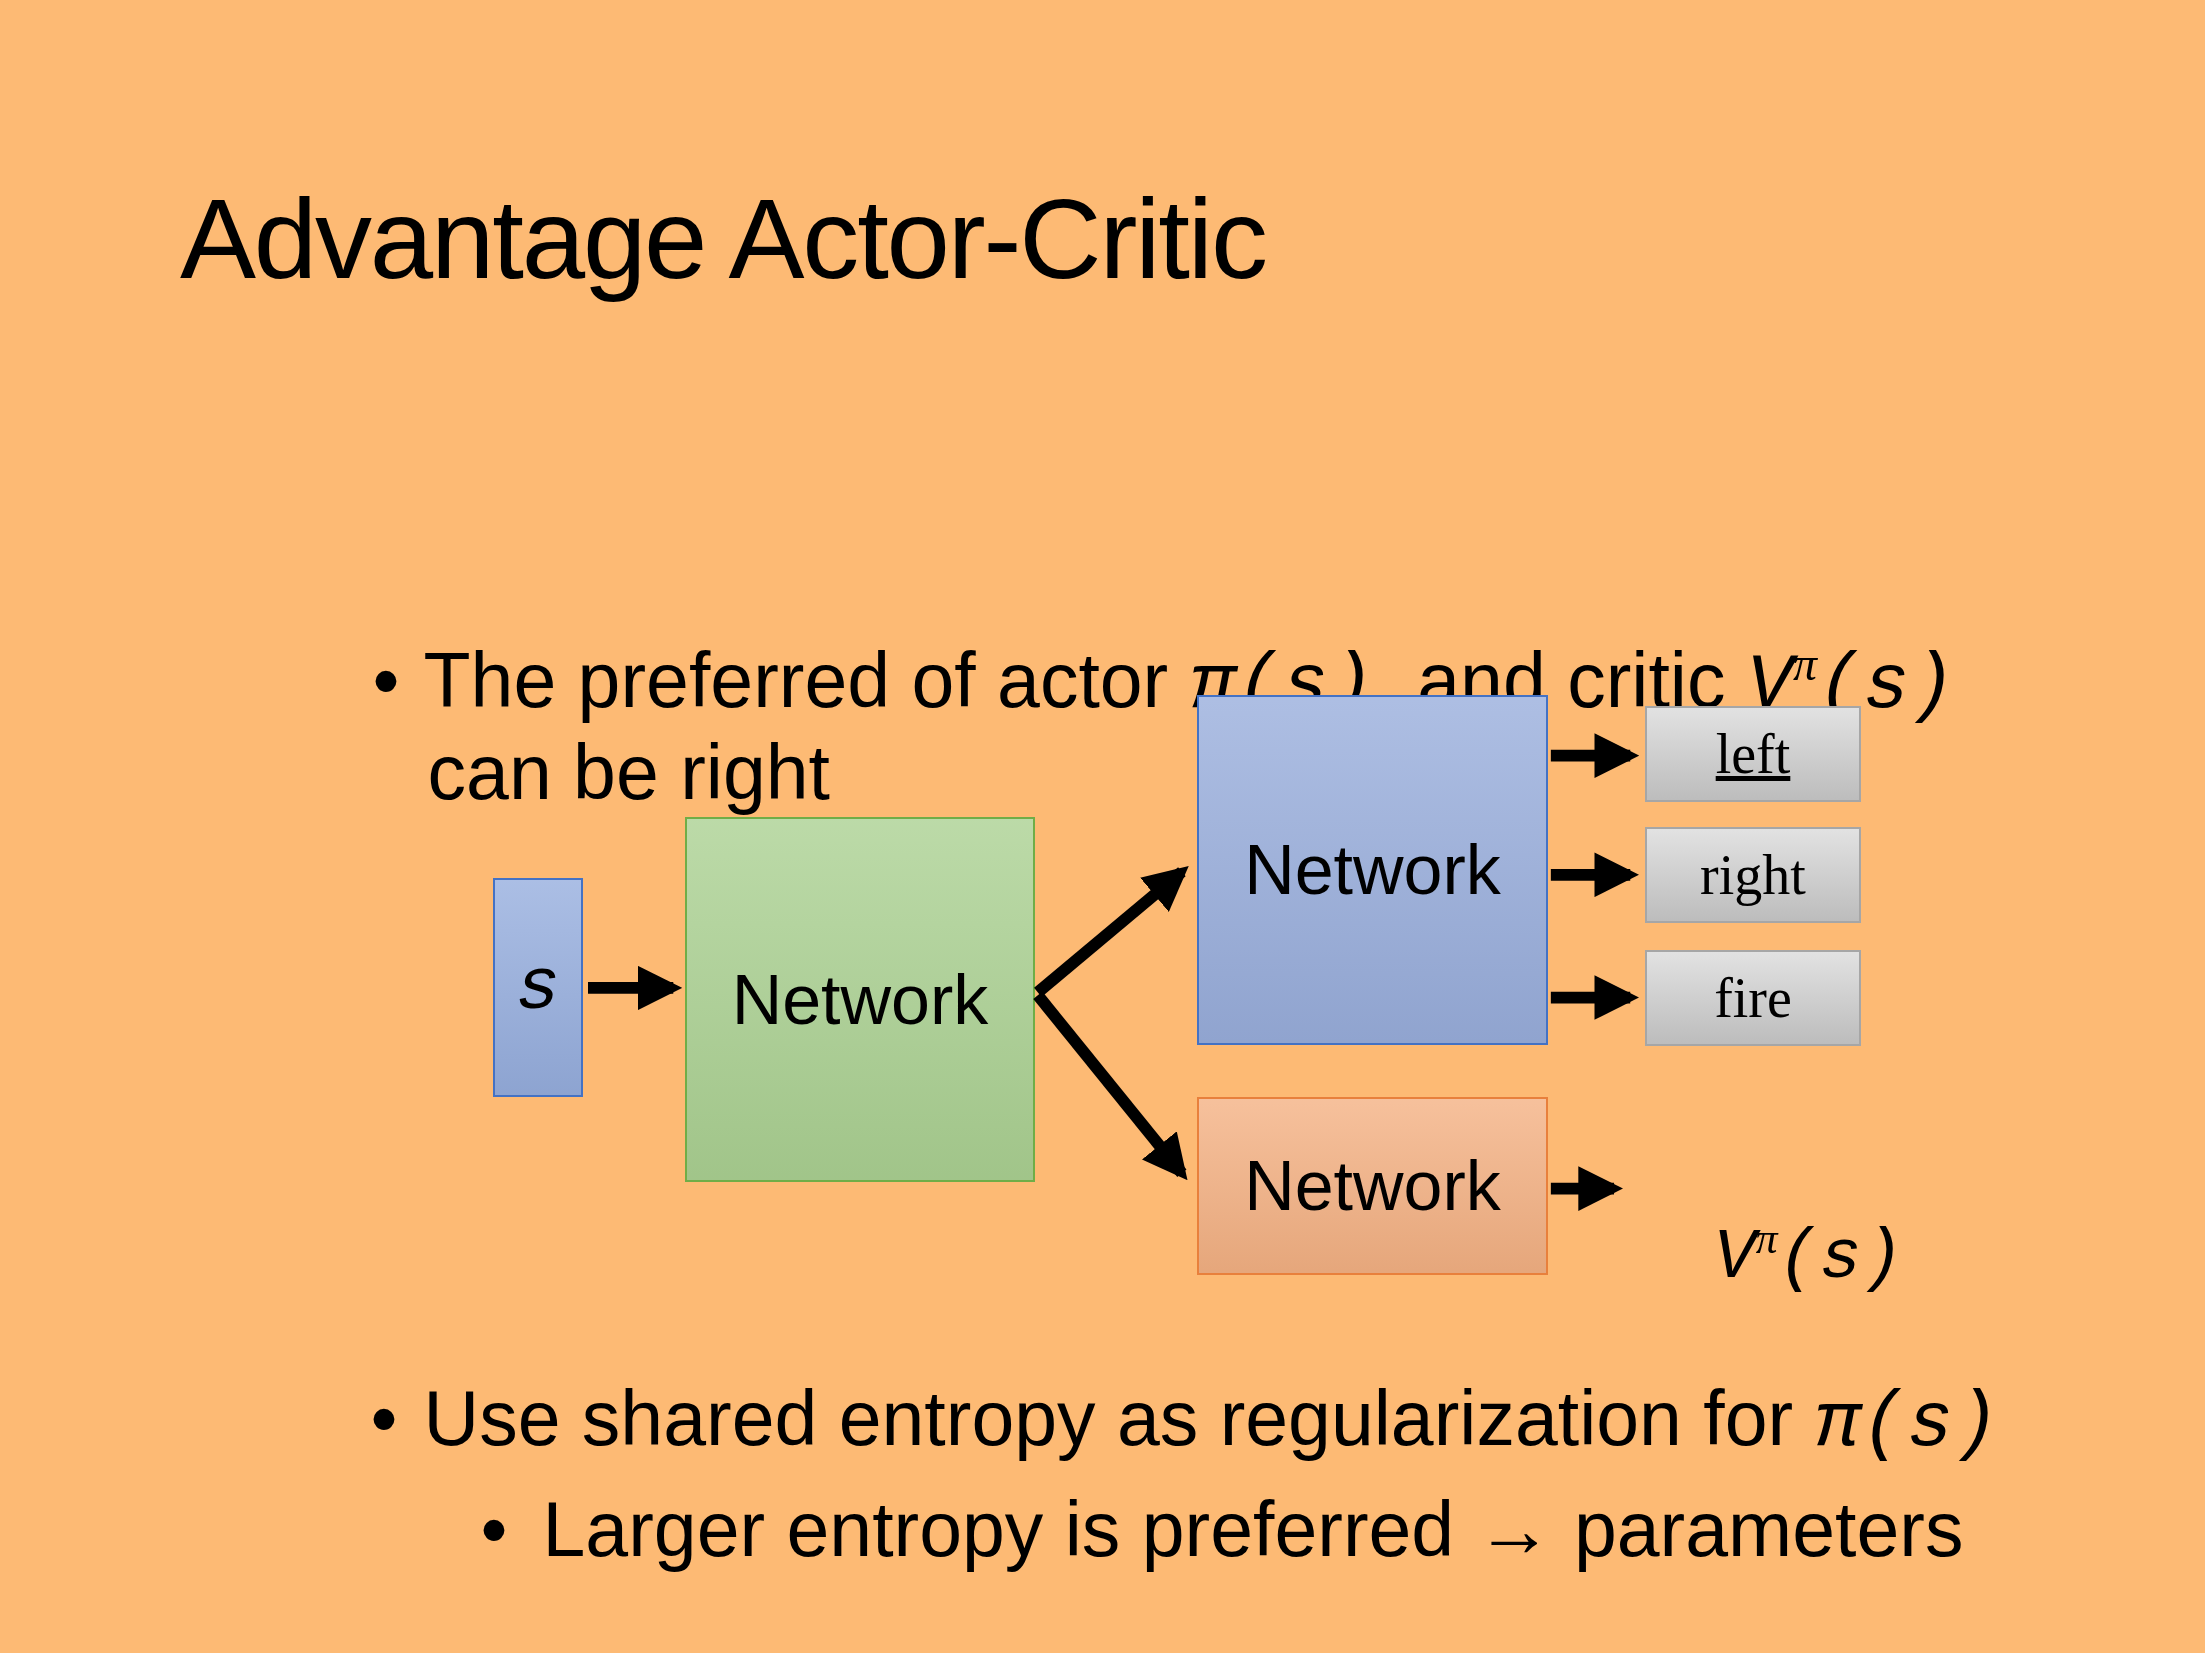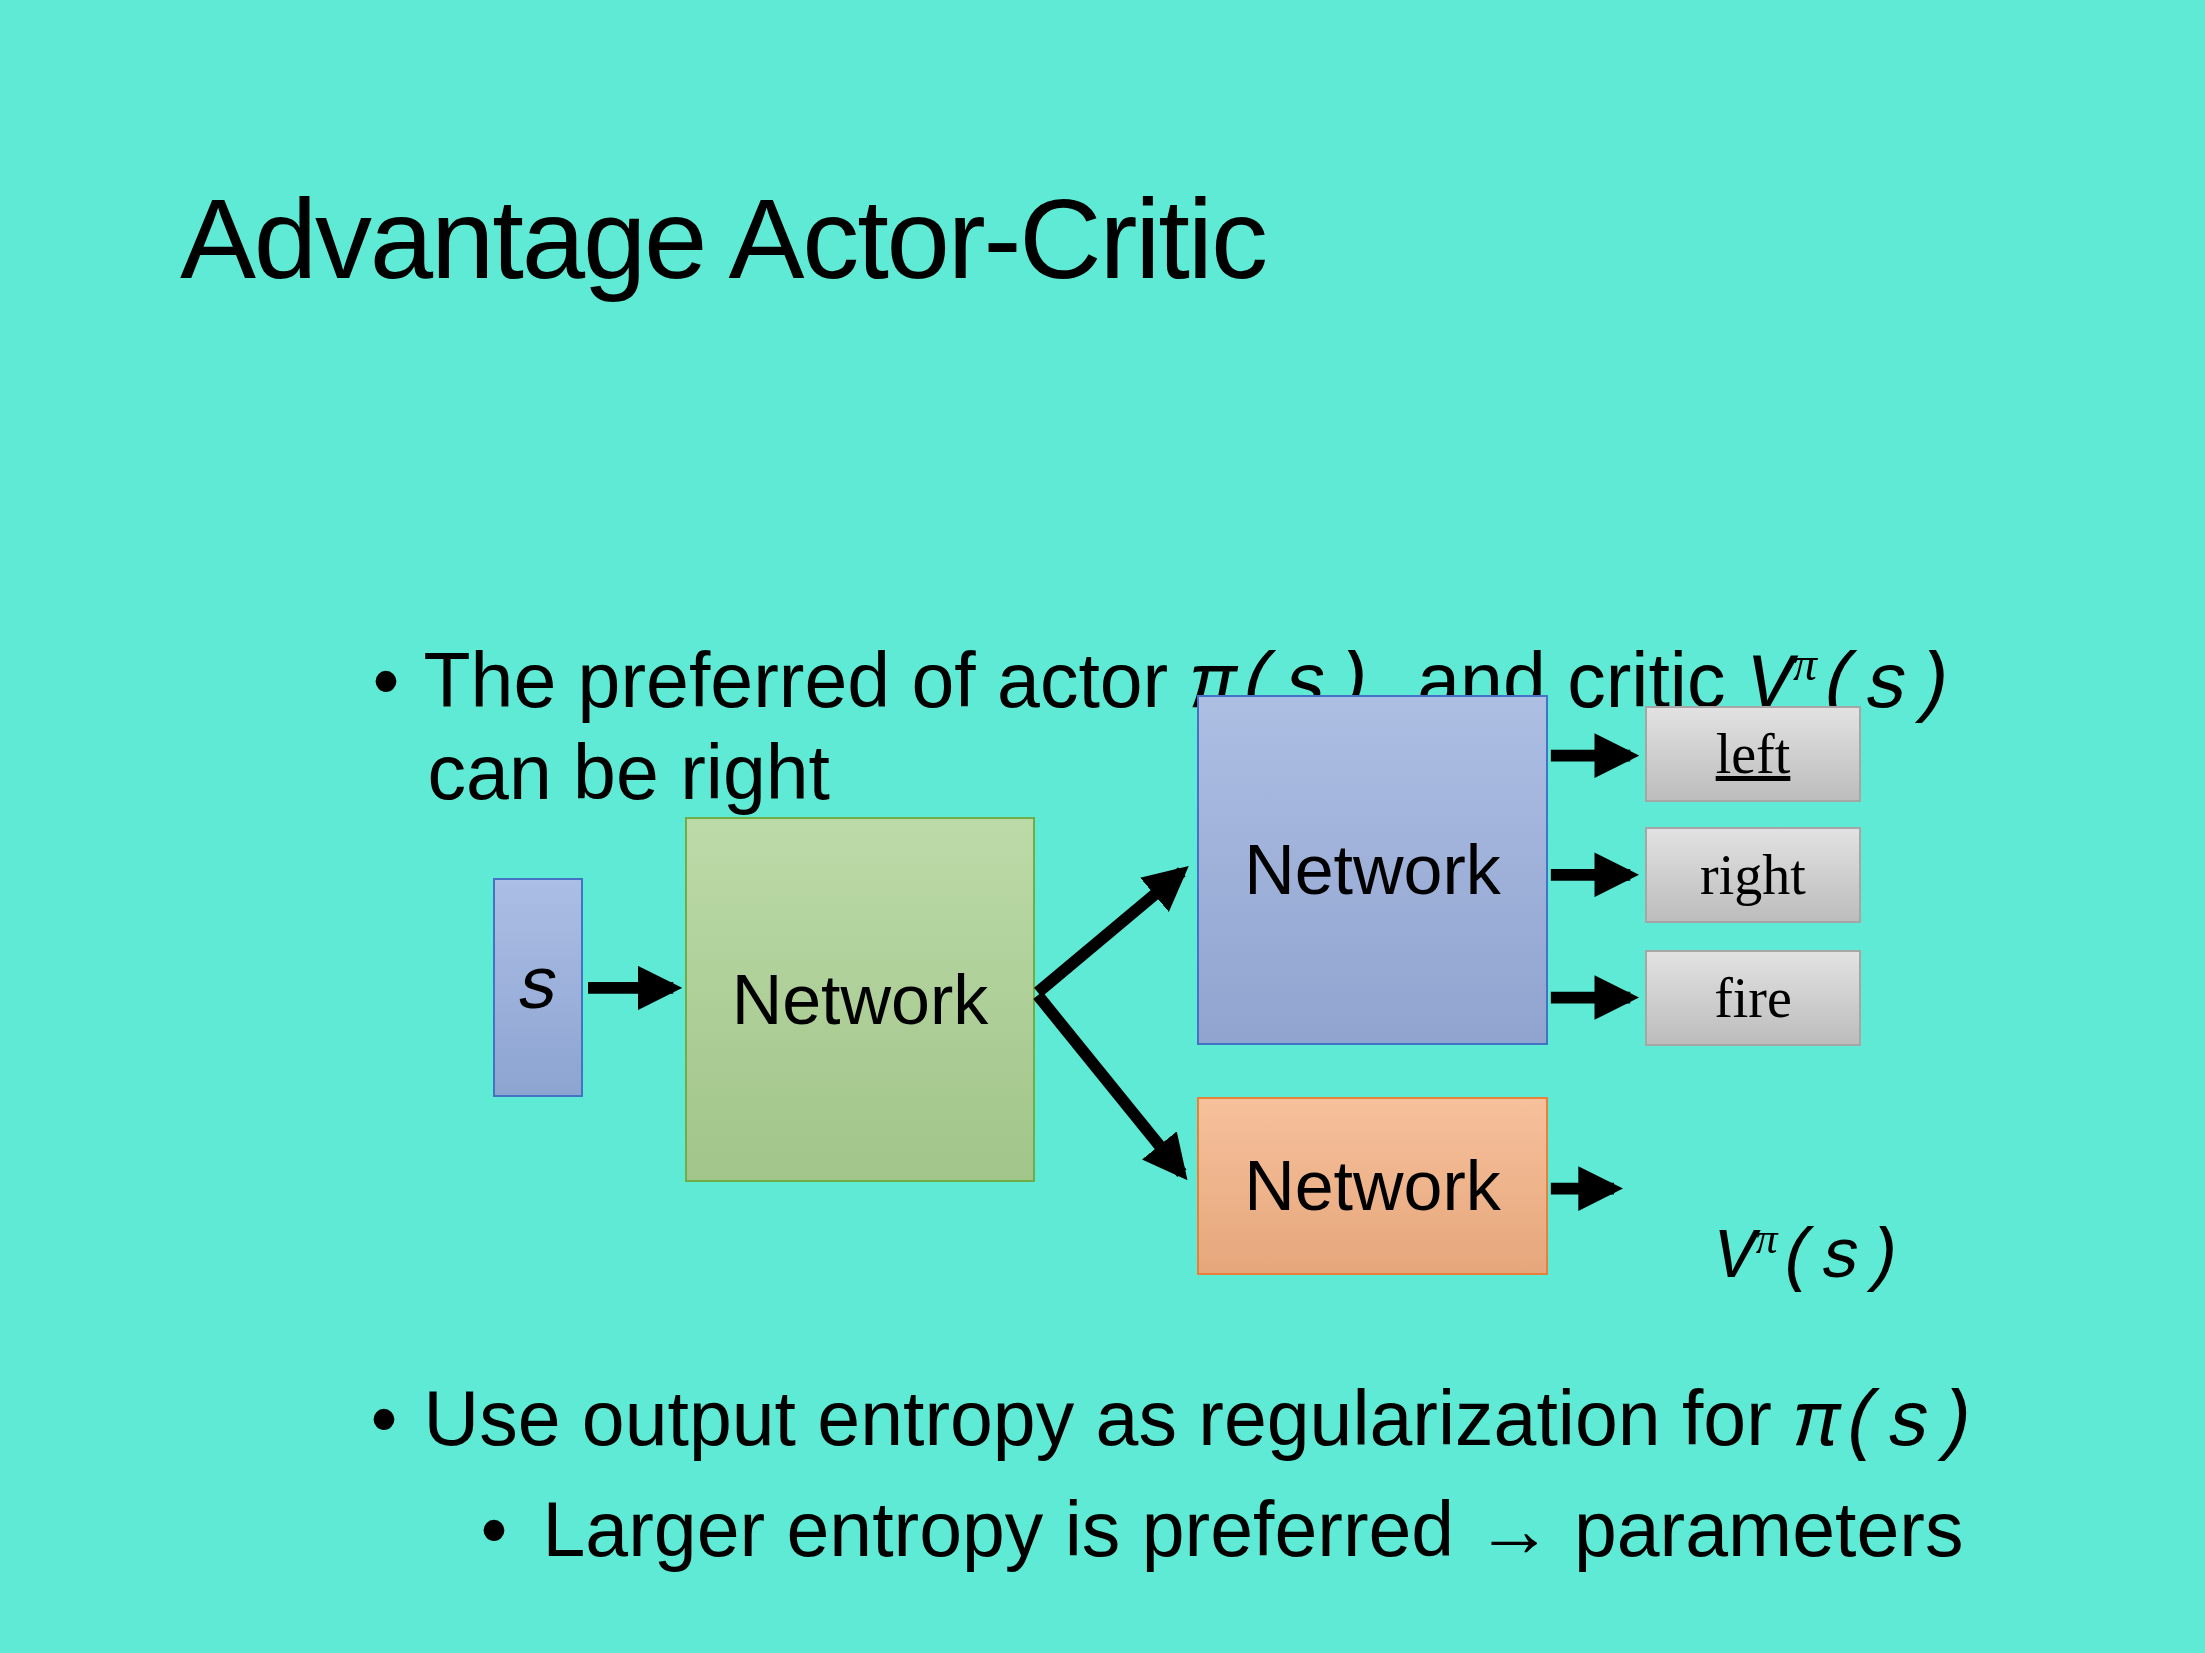--- a/index.html
+++ b/index.html
@@ -1,17 +1,17 @@
 <!DOCTYPE html>
 <html style="--text: #000000; --arrow: #000000; --state_fill: #96AEDE; --state_border: #4472C4; --shared_fill: #ABD192; --shared_border: #70AD47; --actor_fill: #99AEDC; --actor_border: #4472C4; --critic_fill: #F4B183; --critic_border: #E8803C; --action_fill: #D2D2D2; --action_border: #A6A6A6;font-size:11.8px"><head>
 <meta charset="utf-8">
 <style>
   html,body{margin:0;padding:0;background:#ffffff;}
   .slide{
-    position:relative;width:2205px;height:1654px;background:#5eead4;overflow:hidden;
+    position:relative;width:2205px;height:1654px;background:#fdba74;overflow:hidden;
     font-family:"Liberation Sans",sans-serif;color:var(--text,#000);
   }
   .title{
     position:absolute;left:180px;top:182px;margin:0;
     font-size:114px;font-weight:400;letter-spacing:-2.2px;line-height:1;white-space:pre;
   }
   .line{position:absolute;font-size:77px;line-height:1;white-space:pre;}
   .bullet{display:inline-block;}
   .mr48{margin-right:35px;} .mr33{margin-right:24px;} .mr35{margin-right:26px;}
   .math{font-family:Liberation Mono, monospace;font-style:italic;}
@@ -88,21 +88,21 @@
     <line x1="800" y1="1344" x2="916" y2="1344" marker-end="url(#ah)"></line>
     <line x1="1412" y1="1350" x2="1608" y2="1186" marker-end="url(#ah)"></line>
     <line x1="1412" y1="1354" x2="1608" y2="1596" marker-end="url(#ah)"></line>
     <line x1="2110" y1="1028" x2="2218" y2="1028" marker-end="url(#ah)"></line>
     <line x1="2110" y1="1190" x2="2218" y2="1190" marker-end="url(#ah)"></line>
     <line x1="2110" y1="1357" x2="2218" y2="1357" marker-end="url(#ah)"></line>
     <line x1="2110" y1="1617" x2="2196" y2="1617" marker-end="url(#ah)"></line>
   </svg>
 
   <div class="line" style="left:285px;top:1303px;">
-    <span class="bullet mr35">•</span><span>Use output entropy as regularization for </span><span class="math">π(s)</span>
+    <span class="bullet mr35">•</span><span>Use shared entropy as regularization for </span><span class="math">π(s)</span>
   </div>
 
   <div class="line" style="left:395px;top:1414px;">
     <span class="bullet mr48">•</span><span>Larger entropy is preferred → parameters</span>
   </div>
 
 </div>
 
 
 </body></html>

